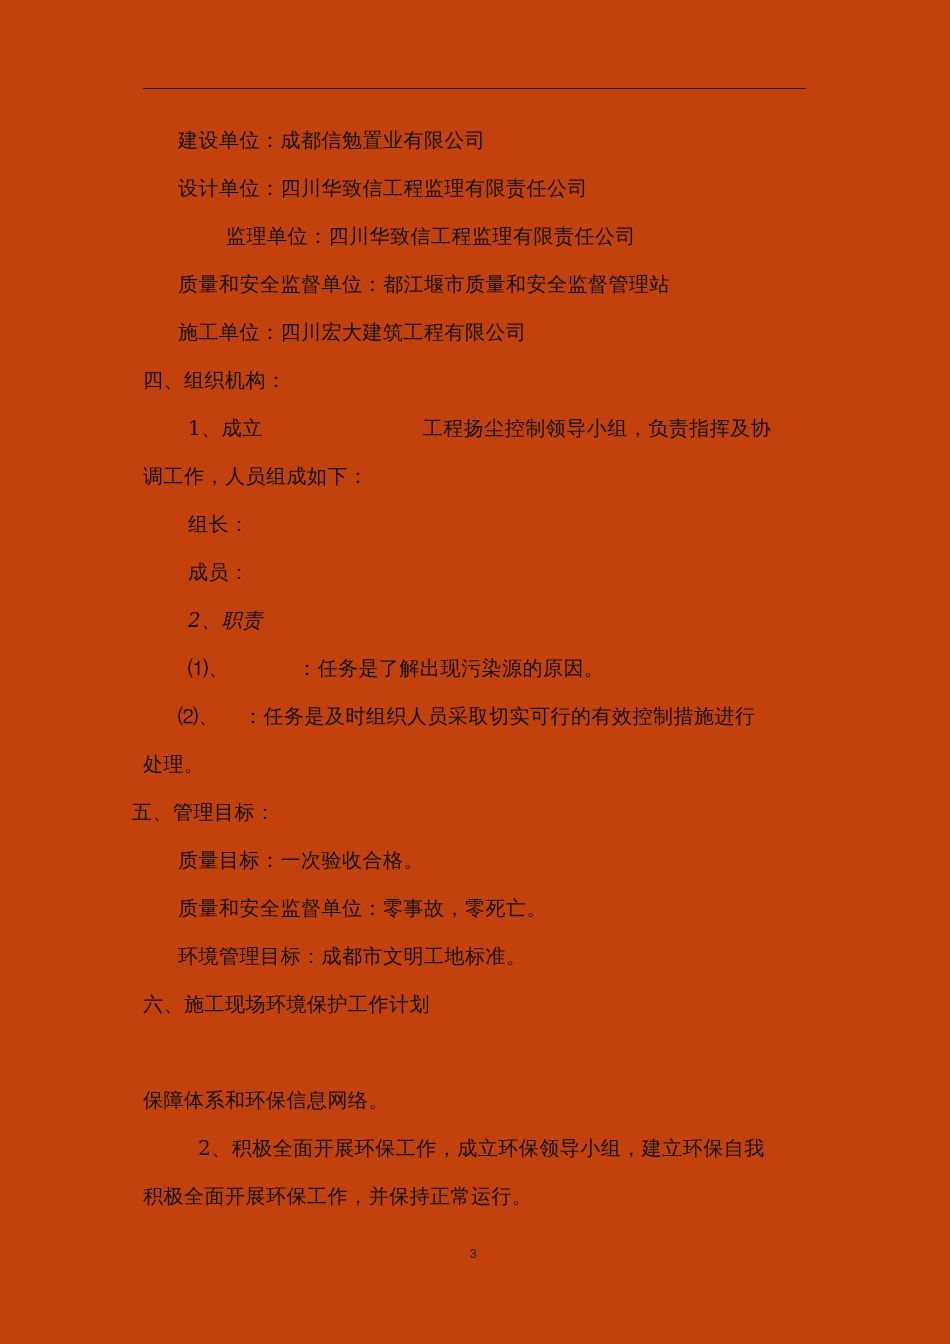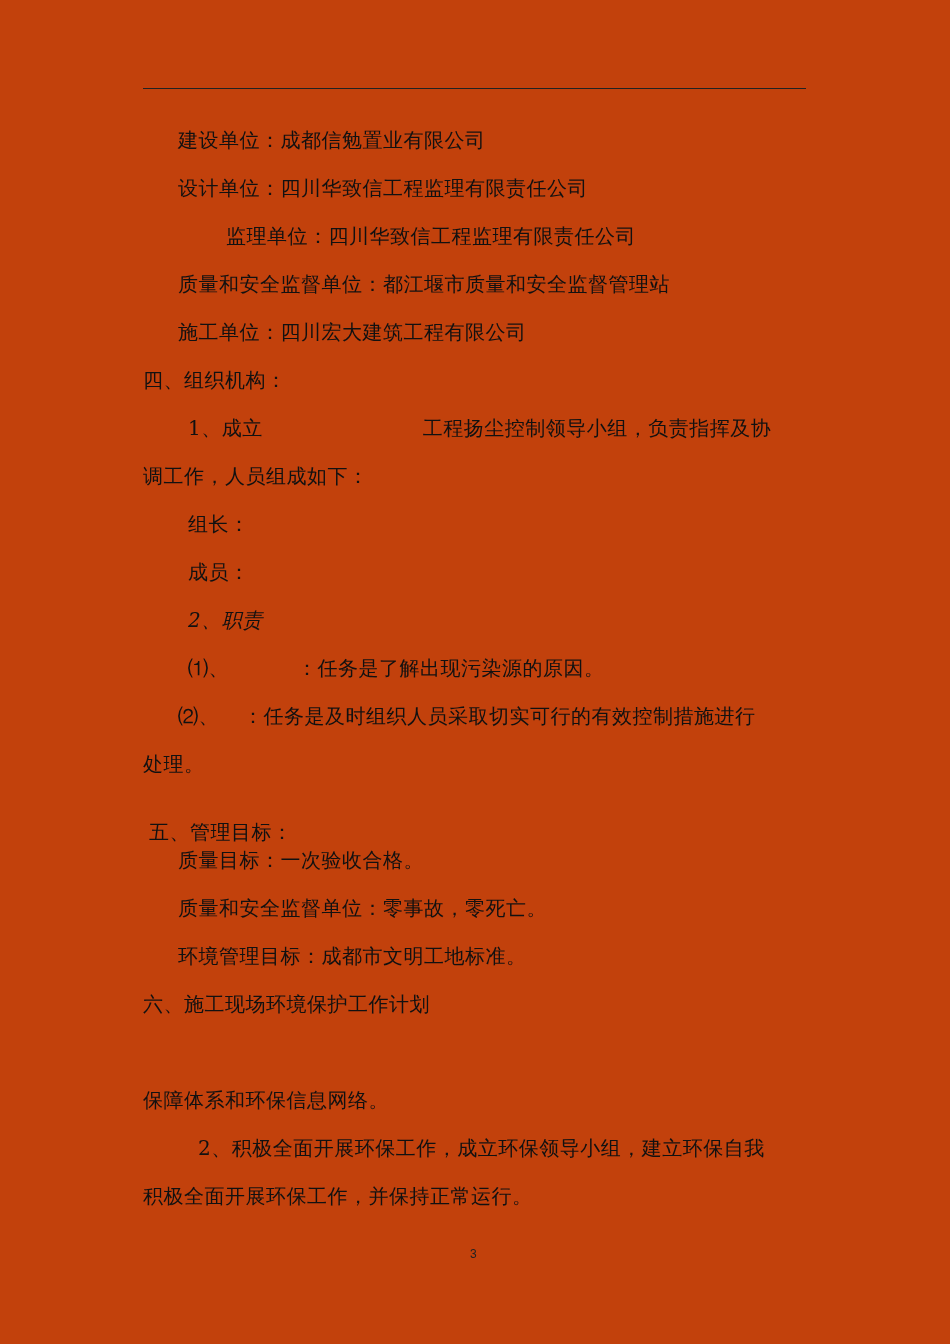--- a/index.html
+++ b/index.html
@@ -78,21 +78,21 @@
   <div class="line" style="left:188px; top:559px;">成员：</div>
 
   <div class="line" style="left:188px; top:607px;font-style:italic;">2、职责</div>
 
   <div class="line" style="left:188px; top:655px;"><span>⑴、</span><span class="gap" style="width:68px;"></span><span>：任务是了解出现污染源的原因。</span></div>
 
   <div class="line" style="left:178px; top:703px;"><span>⑵、</span><span class="gap" style="width:24px;"></span><span>：任务是及时组织人员采取切实可行的有效控制措施进行</span></div>
 
   <div class="line" style="left:143px; top:751px;">处理。</div>
 
-  <div class="line" style="left:149px; top:799px;margin-top:20px;">五、管理目标：</div>
+  <div class="line" style="left:132px; top:799px;">五、管理目标：</div>
 
   <div class="line" style="left:178px; top:847px;">质量目标：一次验收合格。</div>
 
   <div class="line" style="left:178px; top:895px;">质量和安全监督单位：零事故，零死亡。</div>
 
   <div class="line" style="left:178px; top:943px;">环境管理目标：成都市文明工地标准。</div>
 
   <div class="line" style="left:143px; top:991px;">六、施工现场环境保护工作计划</div>
 
 

